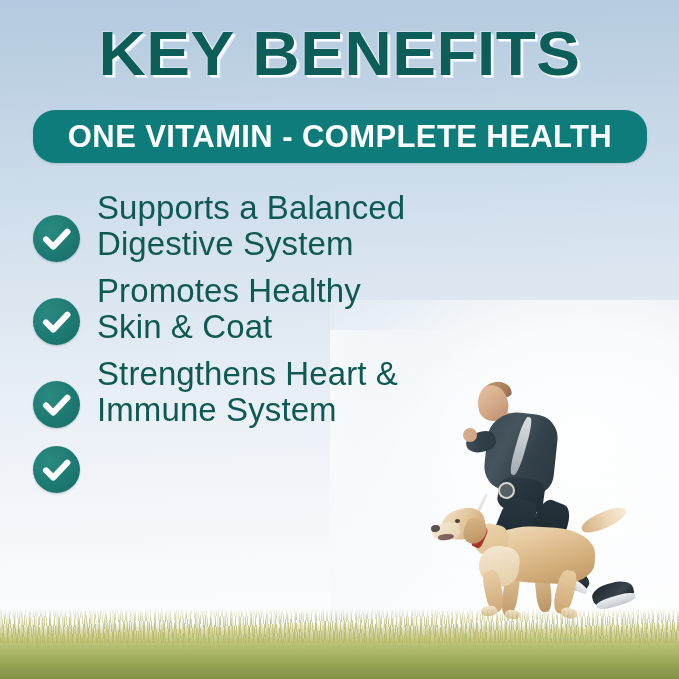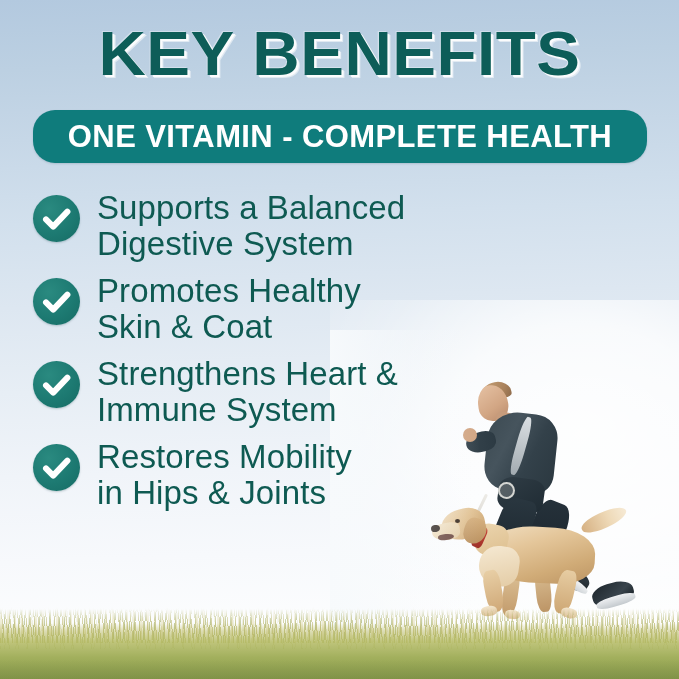--- a/index.html
+++ b/index.html
@@ -392,21 +392,21 @@
   
   .benefits {
     position: absolute;
     left: 33px;
     top: 192px;
     width: 420px;
   }
   .benefit {
     position: relative;
     display: flex;
-    align-items: flex-start;
+    align-items: flex-end;
     margin-bottom: 13px;
     min-height: 52px;
   }
   .check-circle {
     position: relative;
     flex: 0 0 auto;
     width: 47px; height: 47px;
     border-radius: 50%;
     background: radial-gradient(circle at 34% 30%, #2a8a80 0%, #1d7a72 55%, #166b64 100%);
     box-shadow: 0 1px 2px rgba(30,70,80,0.25);
@@ -526,18 +526,16 @@
       <div class="benefit-text">Strengthens Heart &amp;
 Immune System</div>
     </div>
 
     <div class="benefit">
       <div class="check-circle">
         <svg viewBox="0 0 47 47" aria-hidden="true">
           <path d="M13 24.4 L20.2 31.6 L34.4 16.6" fill="none" stroke="#ffffff" stroke-width="6" stroke-linecap="round" stroke-linejoin="round"></path>
         </svg>
       </div>
-      <div class="benefit-text">Restores Mobility
-in Hips &amp; Joints</div>
     </div>
 
   </div>
 </div>
 
 </body></html>

